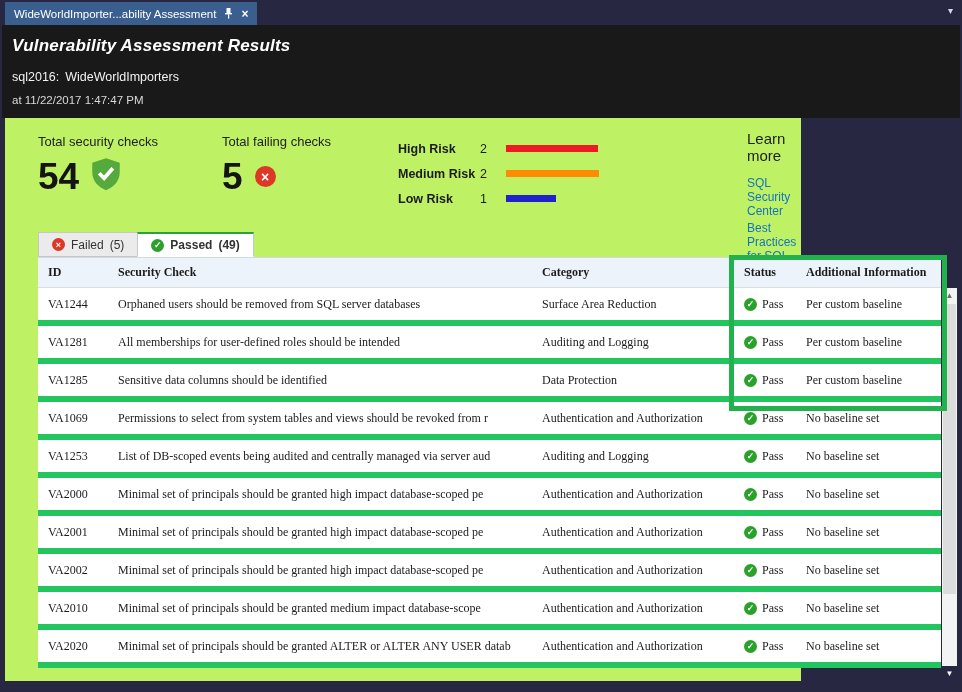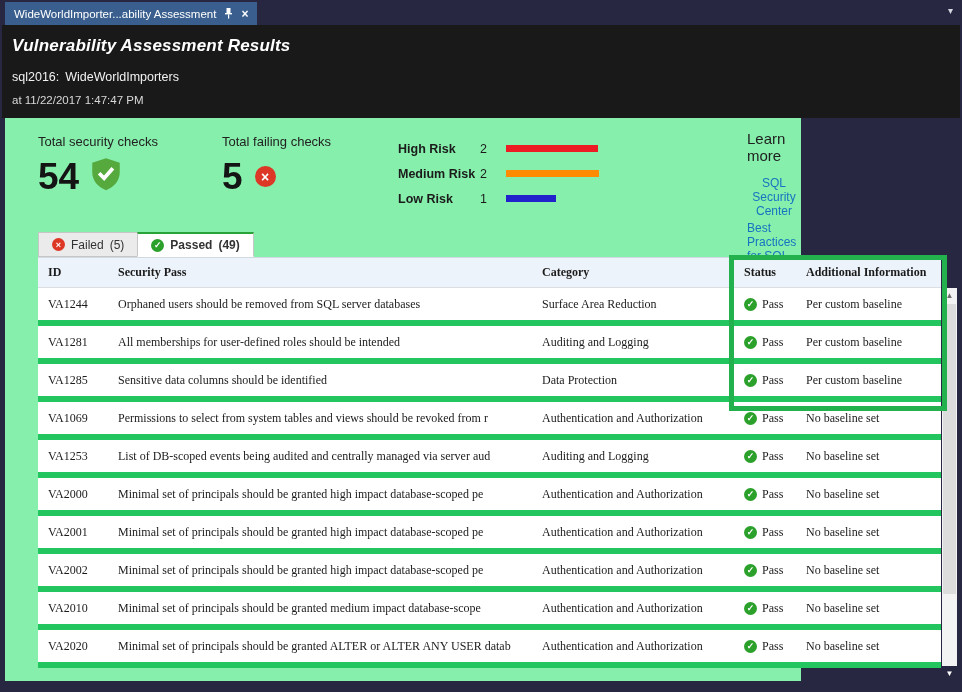--- a/index.html
+++ b/index.html
@@ -17,39 +17,39 @@
   .tab-dropdown { position: absolute; right: 9px; top: 6px; color: #d7d7e2; font-size: 10px; line-height: 1; }
 
   
   .header { position: absolute; top: 25px; left: 2px; right: 2px; height: 93px; background: #191919; color: #fff; padding: 9px 10px; }
   .page-title { margin: 2px 0 0 0; font-size: 17px; font-weight: bold; letter-spacing: .2px; font-style: italic; }
   .server-line { margin-top: 14px; font-size: 12.5px; color: #f2f2f2; }
   .server-line .db { margin-left: 6px; }
   .timestamp { margin-top: 10px; font-size: 11.5px; color: #d9d9d9; }
 
   
-  .panel { position: absolute; left: 5px; top: 118px; width: 796px; height: 563px; background: #86efac; }
+  .panel { position: absolute; left: 5px; top: 118px; width: 796px; height: 563px; background: #bef264; }
 
   .metric { position: absolute; }
   .metric-label { font-size: 13px; color: #222; }
   .value-row { display: flex; align-items: center; gap: 12px; margin-top: 9px; }
   .metric-value { font-size: 37px; font-weight: bold; color: #141414; line-height: 1; }
   .fail-circle { width: 21px; height: 21px; border-radius: 50%; background: #dd3726; color: #fff;
                  display: inline-flex; align-items: center; justify-content: center; font-size: 14px; font-weight: 900; }
 
   .risk-legend { position: absolute; left: 393px; top: 18px; }
   .risk-row { display: flex; align-items: center; height: 25px; }
   .risk-label { width: 82px; font-size: 12.5px; font-weight: bold; color: #1b1b1b; }
   .risk-count { width: 26px; font-size: 12.5px; color: #1b1b1b; }
   .risk-bar { height: 7px; }
 
   .learn-more { position: absolute; left: 742px; top: 12px; }
   .learn-more-title { font-size: 15px; color: #1e1e1e; }
   .learn-link { display: block; margin-top: 3px; font-size: 12px; color: #1673c1; text-decoration: none; cursor: pointer; }
-  .learn-link:first-of-type { margin-top: 12px; text-align: center; }
+  .learn-link:first-of-type { margin-top: 12px; }
 
   
   .result-tabs { position: absolute; left: 33px; top: 114px; display: flex; }
   .rtab { height: 25px; display: flex; align-items: center; gap: 6px; padding: 0 13px; font-size: 12px;
           color: #333; background: #ebebeb; border: 1px solid #c6c6c6; cursor: pointer; }
   .rtab.active { background: #fff; font-weight: bold; border-top: 2px solid #27a337; border-bottom: 1px solid #fff; border-left: 1px solid #c6c6c6; margin-left: -1px; }
   .mini-ic { width: 13px; height: 13px; border-radius: 50%; color: #fff; display: inline-flex;
              align-items: center; justify-content: center; font-size: 9px; font-weight: bold; flex: 0 0 13px; }
   .mini-fail { background: #dd3726; }
   .mini-pass { background: #2ba02b; }
@@ -160,21 +160,21 @@
       <div class="rtab active">
         <span class="mini-ic mini-pass">✓</span>
         <span>Passed</span>
         <span>(49)</span>
       </div>
     </div>
 
     <div class="table">
       <div class="thead">
         <div class="c-first">ID</div>
-        <div>Security Pass</div>
+        <div>Security Check</div>
         <div>Category</div>
         <div>Status</div>
         <div>Additional Information</div>
       </div>
       <div>
   <div class="trow">
     <div class="c-first">VA1244</div>
     <div>Orphaned users should be removed from SQL server databases</div>
     <div>Surface Area Reduction</div>
     <div class="c-status">

